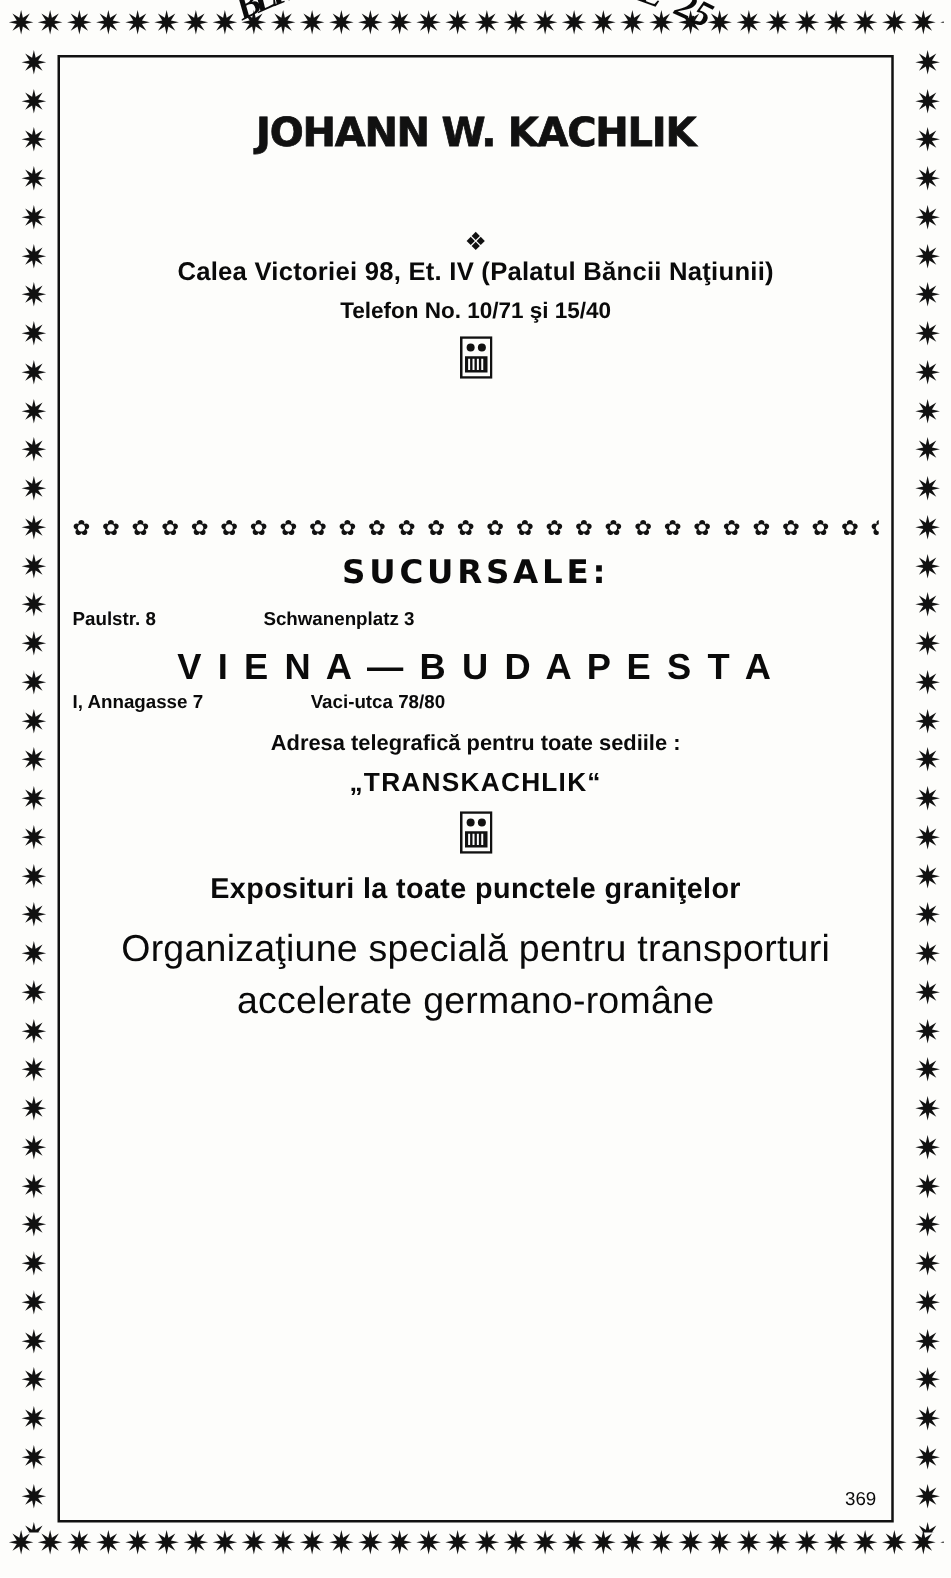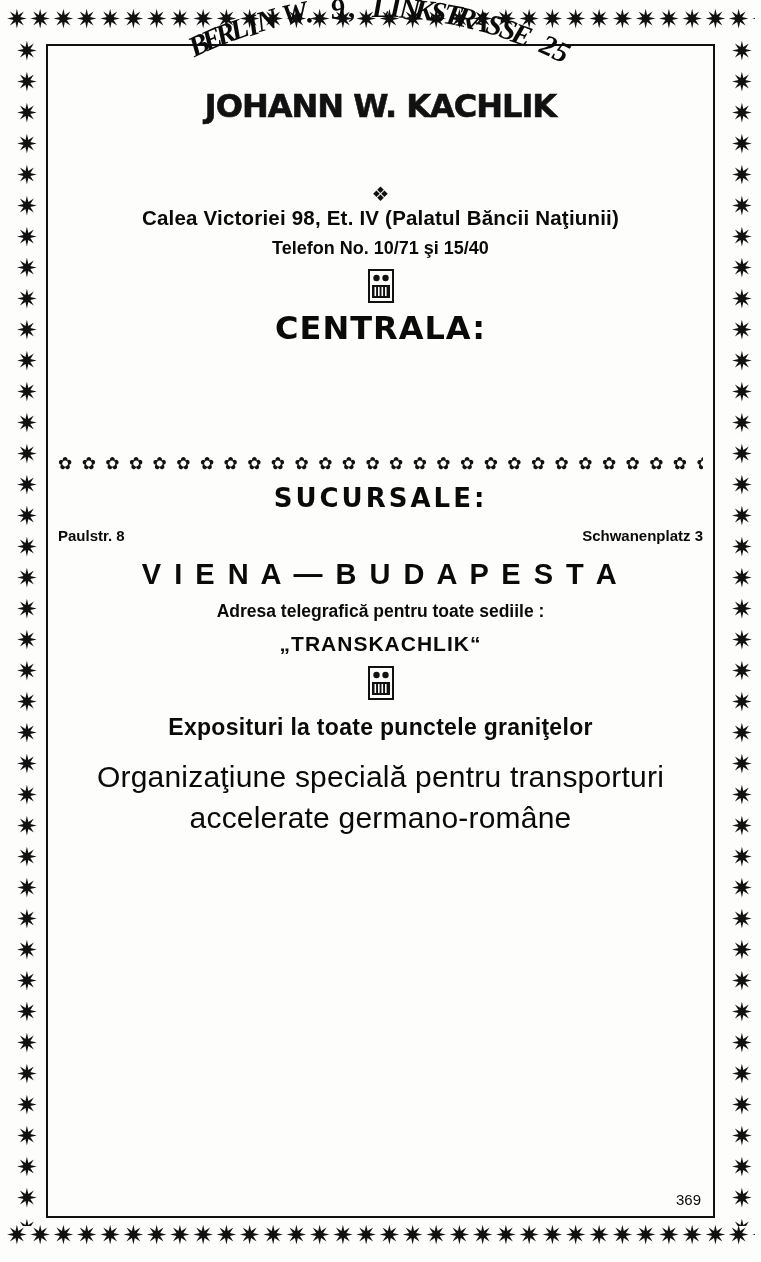--- a/index.html
+++ b/index.html
@@ -182,21 +182,21 @@
 
   .branch-line {
     font-family: "Liberation Sans", sans-serif;
     font-weight: bold;
     font-size: 29px;
     letter-spacing: 2.5px;
     margin: 6px 0 2px 0;
   }
   .branch-sub {
     display: flex;
-    justify-content: space-between;
+    justify-content: flex-start;
     gap: 86px;
     font-size: 15px;
     font-weight: bold;
     margin-bottom: 14px;
   }
   .branch-sub span { display: inline-block; }
 
   .telegraf {
     font-size: 17.5px;
     font-weight: bold;
@@ -265,21 +265,20 @@
         <circle cx="8.5" cy="9" r="3.2" fill="#111"></circle>
         <circle cx="17.5" cy="9" r="3.2" fill="#111"></circle>
         <rect x="4" y="16" width="18" height="13" fill="#111"></rect>
         <rect x="6.5" y="18" width="1.6" height="9" fill="#fff"></rect>
         <rect x="10" y="18" width="1.6" height="9" fill="#fff"></rect>
         <rect x="13.5" y="18" width="1.6" height="9" fill="#fff"></rect>
         <rect x="17" y="18" width="1.6" height="9" fill="#fff"></rect>
       </svg>
     </div>
 
-    <div class="centrala">CENTRALA:</div>
 
     <div class="arc2" id="arc-hq">
         <span style="transform: translate(-50%, -50%) translate(-188.5px, -346.481px) rotate(-26deg);">B</span>
         <span style="transform: translate(-50%, -50%) translate(-174.897px, -352.825px) rotate(-24deg);">E</span>
         <span style="transform: translate(-50%, -50%) translate(-161.081px, -358.689px) rotate(-22deg);">R</span>
         <span style="transform: translate(-50%, -50%) translate(-147.069px, -364.068px) rotate(-20deg);">L</span>
         <span style="transform: translate(-50%, -50%) translate(-132.877px, -368.954px) rotate(-18deg);">I</span>
         <span style="transform: translate(-50%, -50%) translate(-118.524px, -373.343px) rotate(-16deg);">N</span>
         <span style="transform: translate(-50%, -50%) translate(-104.026px, -377.227px) rotate(-14deg);">&nbsp;</span>
         <span style="transform: translate(-50%, -50%) translate(-89.402px, -380.603px) rotate(-12deg);">W</span>
@@ -307,20 +306,24 @@
     <div class="divider" id="divider-row">✿ ✿ ✿ ✿ ✿ ✿ ✿ ✿ ✿ ✿ ✿ ✿ ✿ ✿ ✿ ✿ ✿ ✿ ✿ ✿ ✿ ✿ ✿ ✿ ✿ ✿ ✿ ✿ ✿ ✿ </div>
 
     <div class="sucursale">SUCURSALE:</div>
 
     <div class="branch-sub">
       <span>Paulstr. 8</span>
       <span>Schwanenplatz 3</span>
     </div>
 
     <div class="branch-line">V I E N A  —  B U D A P E S T A</div>
+    <div class="branch-sub">
+      <span>I, Annagasse 7</span>
+      <span>Vaci-utca 78/80</span>
+    </div>
 
     <div class="telegraf">Adresa telegrafică pentru toate sediile :</div>
     <div class="telegram-name">„TRANSKACHLIK“</div>
 
     <div class="glyph-box">
       <svg width="26" height="34" viewBox="0 0 26 34">
         <rect x="1" y="1" width="24" height="32" fill="none" stroke="#111" stroke-width="2"></rect>
         <circle cx="8.5" cy="9" r="3.2" fill="#111"></circle>
         <circle cx="17.5" cy="9" r="3.2" fill="#111"></circle>
         <rect x="4" y="16" width="18" height="13" fill="#111"></rect>

